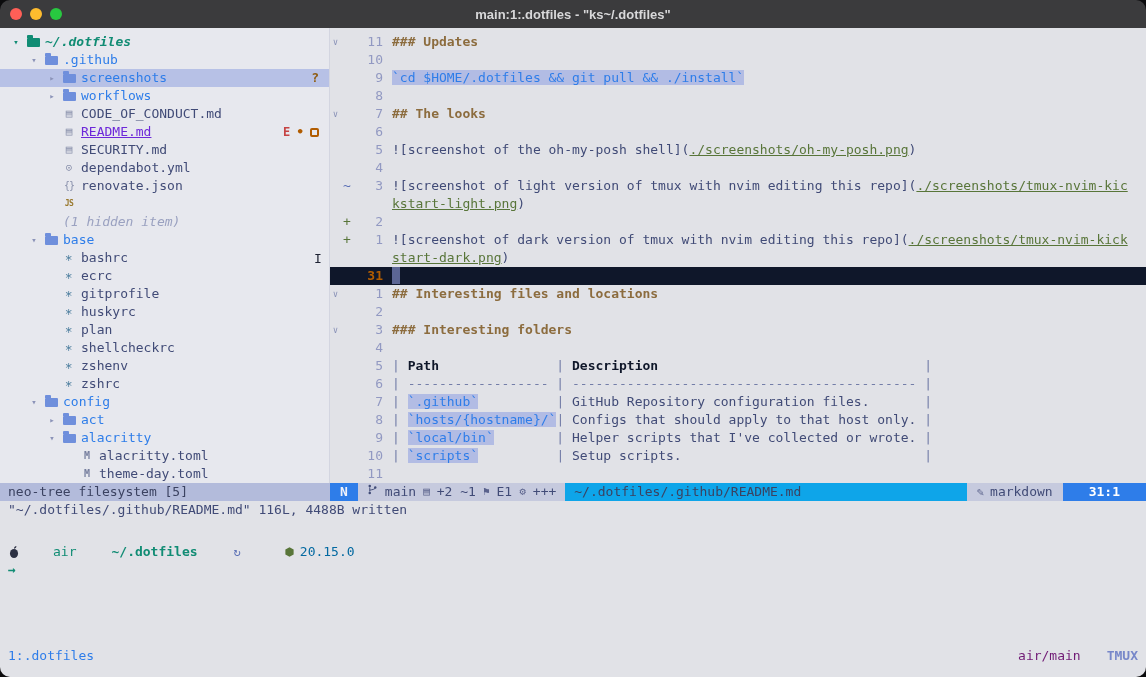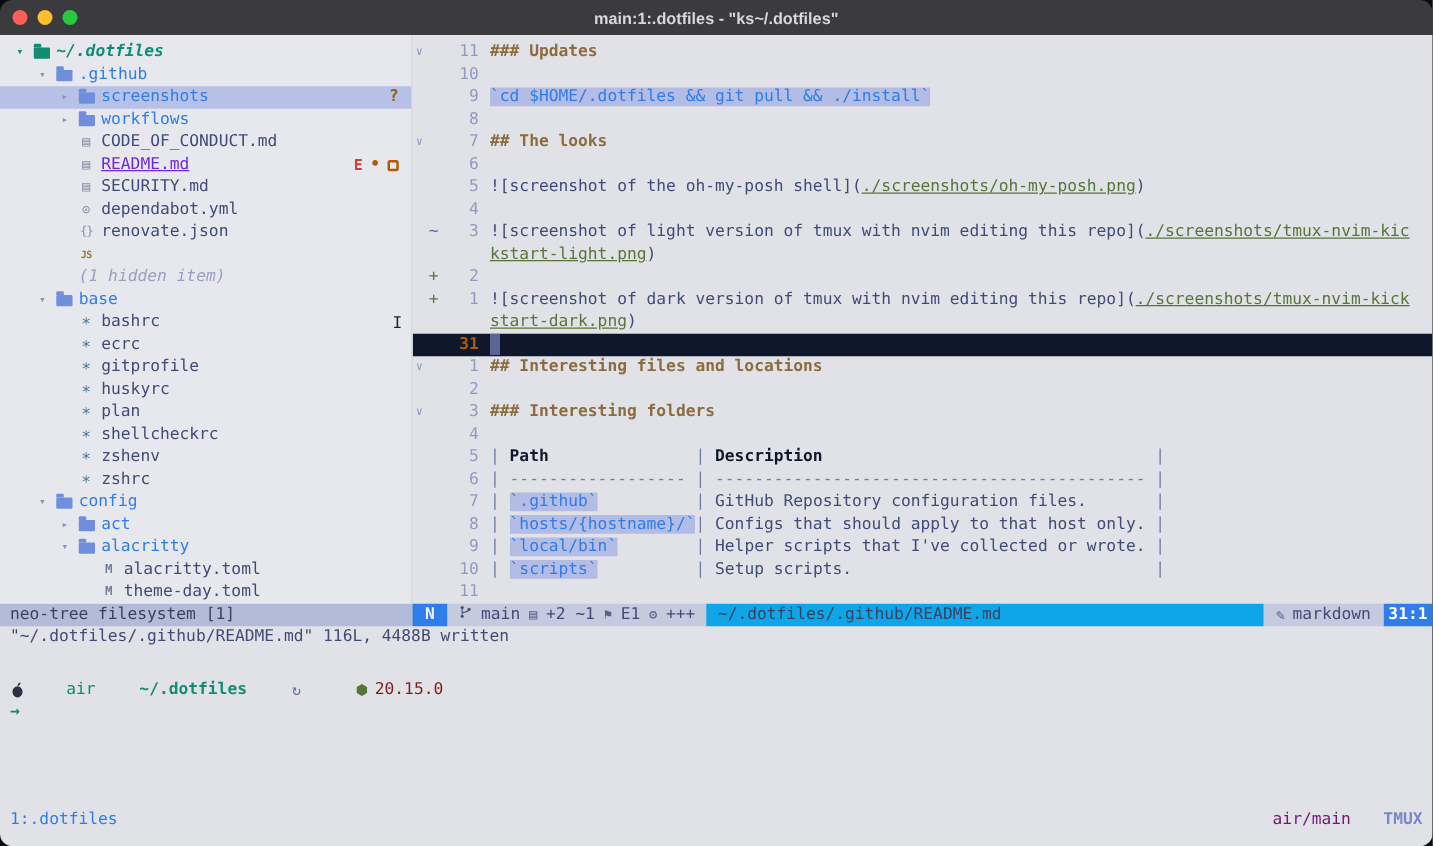--- a/index.html
+++ b/index.html
@@ -62,29 +62,29 @@
   
   .statusrow{height:18px;display:flex;flex:none;}
   .sl-neotree{width:330px;flex:none;background:#b3bbdb;color:#3b4261;padding-left:8px;line-height:18px;}
   .lualine{flex:1;display:flex;line-height:18px;}
   .sl-mode{background:#2e7de9;color:#eef1fa;padding:0 10px;font-weight:bold;flex:none;}
   .sl-git{background:#c6cade;color:#414b77;padding:0 9px;display:inline-flex;align-items:flex-start;column-gap:7px;flex:none;}
   .sl-git .ic{font-size:11px;color:#5a628c;}
   .sl-path{flex:1;background:#0ea5e9;color:#3b4261;padding:0 9px;overflow:hidden;}
   .sl-ft{background:#c6cade;color:#414b77;padding:0 10px;display:inline-flex;align-items:center;column-gap:6px;flex:none;}
   .sl-ft .ic{font-size:12px;color:#5a628c;}
-  .sl-pos{background:#2e7de9;color:#ffffff;padding:0 4px;font-weight:bold;flex:none;}
+  .sl-pos{background:#2e7de9;color:#ffffff;padding:0 26px;font-weight:bold;flex:none;}
   
   .cmdline{height:18px;line-height:18px;padding-left:8px;color:#414b77;flex:none;white-space:pre;}
   .shell{flex:1;padding:22px 0 0 8px;}
   .prompt-line{height:18px;display:flex;align-items:flex-end;gap:27px;}
   .p-user{color:#118c74;margin-left:6px;}
   .p-path{color:#118c74;font-weight:bold;margin-left:8px;}
   .p-refresh{color:#5a6fb5;margin-left:9px;font-size:12px;}
-  .p-node{display:inline-flex;align-items:center;gap:5px;margin-left:16px;color:#7f1d1d;}
+  .p-node{display:inline-flex;align-items:center;gap:5px;margin-left:16px;color:#0369a1;}
   .arrow-line{height:18px;line-height:18px;margin-top:2px;}
   .p-arrow{color:#118c74;font-weight:bold;}
   .tmuxbar{height:18px;line-height:18px;display:flex;align-items:center;padding:0 8px;margin-bottom:12px;flex:none;}
   .tm-win{color:#2e7de9;}
   .tm-session{color:#701a75;}
   .tm-badge{color:#7787c9;font-weight:bold;margin-left:26px;}
   svg.inline-ic{flex:none;}
 </style>
 </head>
 <body>
@@ -156,21 +156,21 @@
             <div class="ed-row"><span class="fold"></span><span class="sign "></span><span class="num">7</span><span class="txt"><span class="seg pipe">| </span><span class="seg code">`.github`</span><span class="seg fg">         </span><span class="seg pipe"> | </span><span class="seg fg">GitHub Repository configuration files.</span><span class="seg fg">      </span><span class="seg pipe"> |</span></span></div>
             <div class="ed-row"><span class="fold"></span><span class="sign "></span><span class="num">8</span><span class="txt"><span class="seg pipe">| </span><span class="seg code">`hosts/{hostname}/`</span><span class="seg pipe">| </span><span class="seg fg">Configs that should apply to that host only.</span><span class="seg pipe"> |</span></span></div>
             <div class="ed-row"><span class="fold"></span><span class="sign "></span><span class="num">9</span><span class="txt"><span class="seg pipe">| </span><span class="seg code">`local/bin`</span><span class="seg fg">       </span><span class="seg pipe"> | </span><span class="seg fg">Helper scripts that I've collected or wrote.</span><span class="seg pipe"> |</span></span></div>
             <div class="ed-row"><span class="fold"></span><span class="sign "></span><span class="num">10</span><span class="txt"><span class="seg pipe">| </span><span class="seg code">`scripts`</span><span class="seg fg">         </span><span class="seg pipe"> | </span><span class="seg fg">Setup scripts.</span><span class="seg fg">                              </span><span class="seg pipe"> |</span></span></div>
             <div class="ed-row"><span class="fold"></span><span class="sign "></span><span class="num">11</span><span class="txt"></span></div>
           </div>
       </div>
     </div>
 
     <div class="statusrow">
-      <div class="sl-neotree">neo-tree filesystem [1]</div>
+      <div class="sl-neotree">neo-tree filesystem [5]</div>
       <div class="lualine">
         <span class="sl-mode">N</span>
         <span class="sl-git">
           <svg class="inline-ic" width="11" height="13" viewBox="0 0 16 16">
             <circle cx="4" cy="3" r="1.8" fill="#414b77"></circle>
               <circle cx="4" cy="13" r="1.8" fill="#414b77"></circle>
             <circle cx="12" cy="5" r="1.8" fill="#414b77"></circle>
             <path d="M4 5v6 M4 9c4-1 8-1 8-4" fill="none" stroke="#414b77" stroke-width="1.4"></path>
           </svg>
           <span>main</span>

